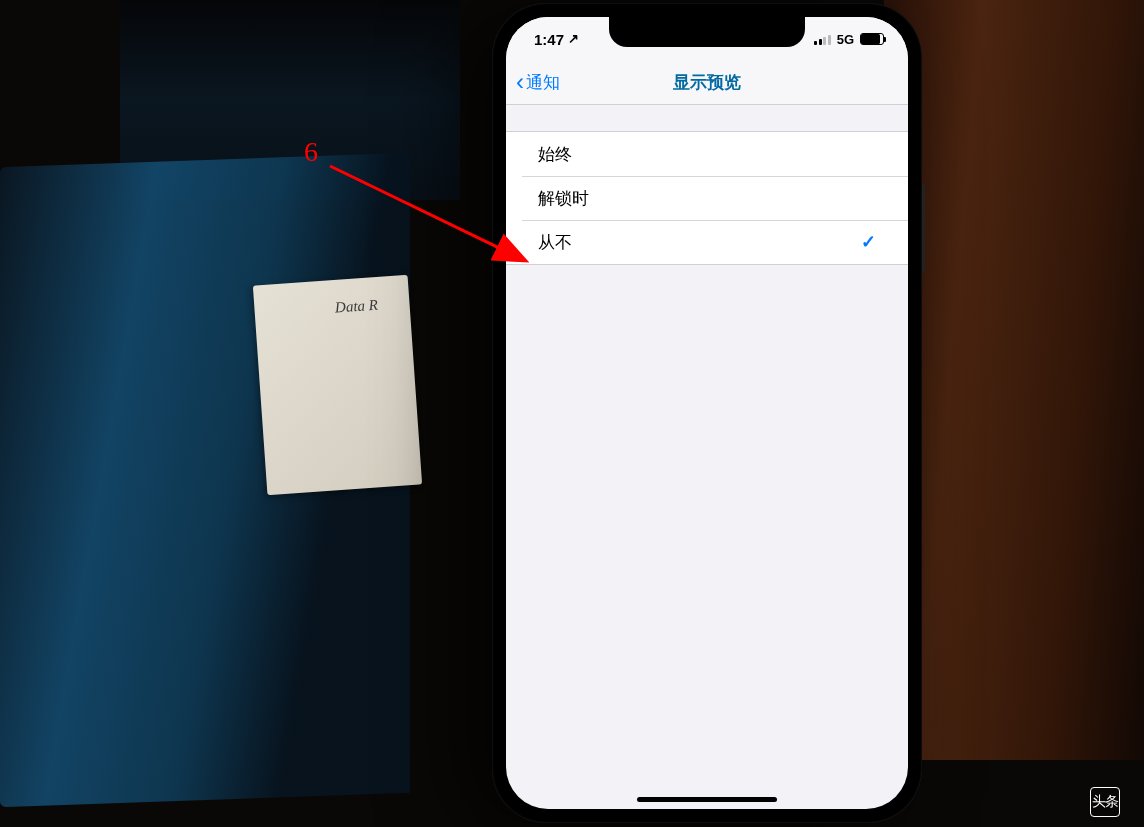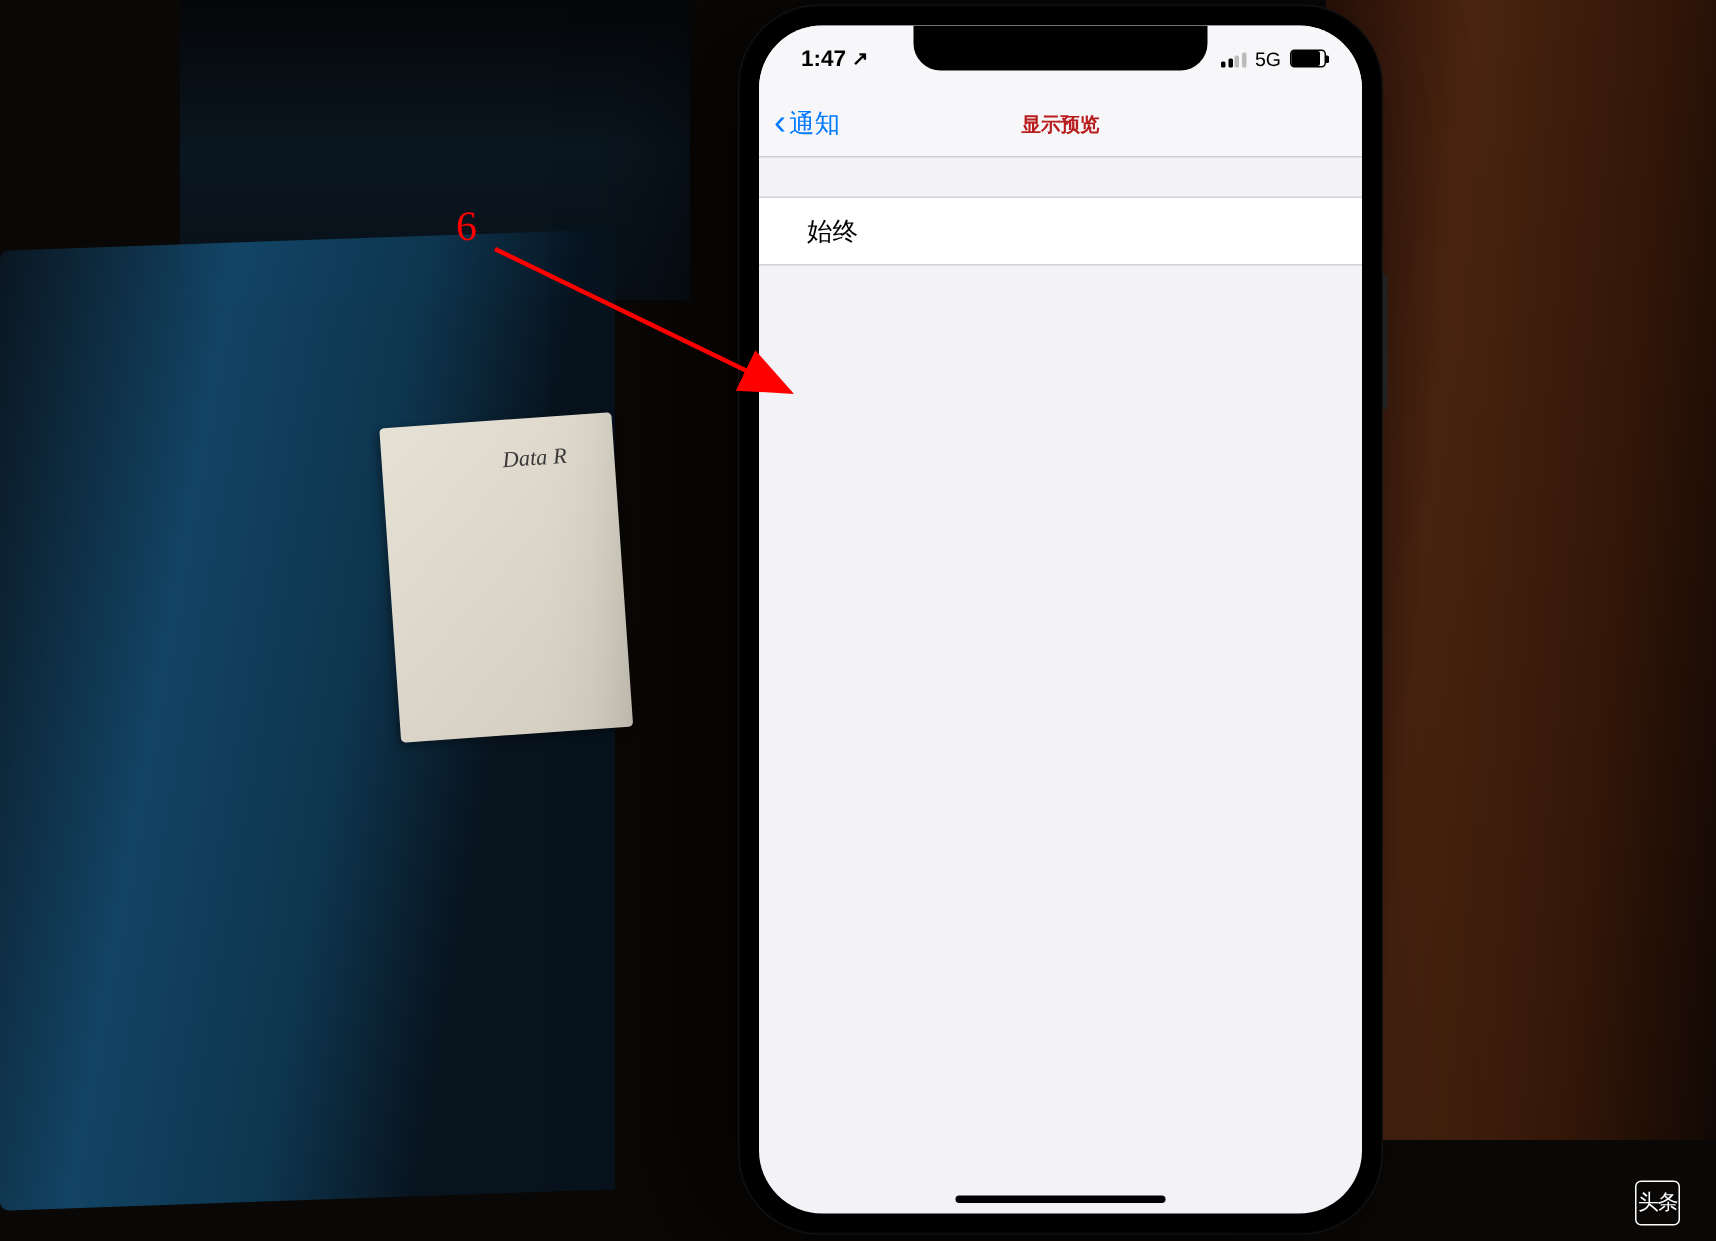--- a/index.html
+++ b/index.html
@@ -109,42 +109,42 @@
       border: 1px solid #000; border-radius: 3px;
       position: relative;
     }
     .battery::after {
       content: ""; position: absolute;
       right: -3px; top: 3px; width: 2px; height: 5px;
       background: #000; border-radius: 0 1px 1px 0;
     }
     .battery-fill { height: 100%; width: 85%; background: #000; border-radius: 1.5px; }
     .loc-arrow { font-size: 13px; }
-    .net-label { font-size: 13px; font-weight: 400; margin: 0 2px; }
+    .net-label { font-size: 13px; font-weight: 700; margin: 0 2px; }
     
     .nav-bar {
       height: 44px;
       background: #f7f7f9;
       border-bottom: 0.5px solid #d0d0d4;
       display: flex;
       align-items: center;
       position: relative;
       padding: 0 10px;
     }
     .back-btn {
       display: flex; align-items: center;
       color: #007aff; font-size: 17px;
       gap: 2px;
     }
     .back-chevron { font-size: 24px; line-height: 1; margin-top: -2px; }
     .nav-title {
       position: absolute; left: 0; right: 0;
       text-align: center;
-      font-size: 13px; font-weight: 600;
-      color: #b91c1c;
+      font-size: 17px; font-weight: 600;
+      color: #0369a1;
       pointer-events: none;
     }
     
     .list-group {
       margin-top: 26px;
       background: #fff;
       border-top: 0.5px solid #d0d0d4;
       border-bottom: 0.5px solid #d0d0d4;
     }
     .list-item {
@@ -241,20 +241,27 @@
         <span class="back-chevron">‹</span>
         <span>通知</span>
       </div>
       <div class="nav-title">显示预览</div>
     </div>
 
     <div class="list-group">
       <div class="list-item">
         <span>始终</span>
       </div>
+      <div class="list-item">
+        <span>解锁时</span>
+      </div>
+      <div class="list-item">
+        <span>从不</span>
+        <span class="checkmark">✓</span>
+      </div>
     </div>
 
     <div class="home-indicator"></div>
   </div>
 </div>
 
 <div class="annotation-label">6</div>
 <svg class="annotation-arrow" width="216" height="112">
   <defs>
     <marker id="ah" markerWidth="12" markerHeight="10" refX="10" refY="5" orient="auto">

